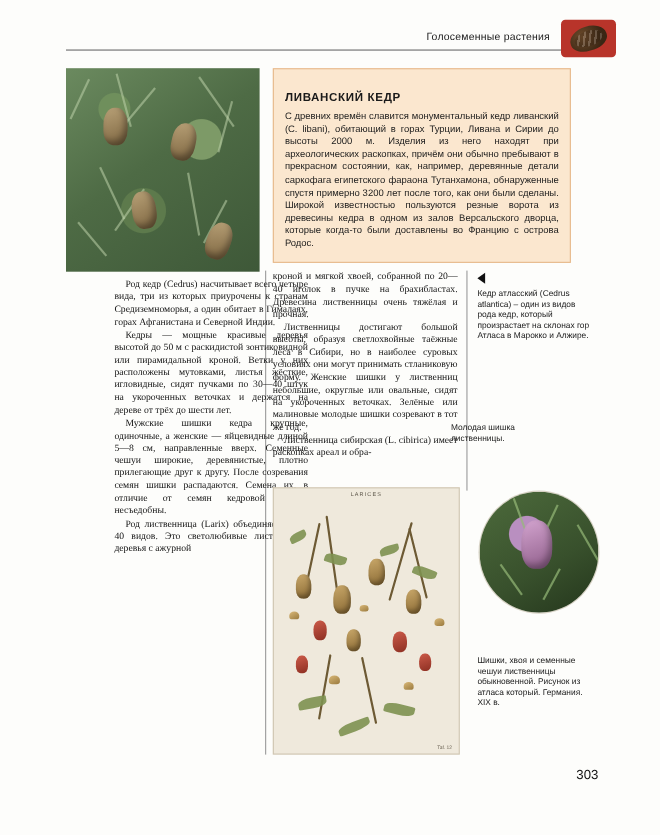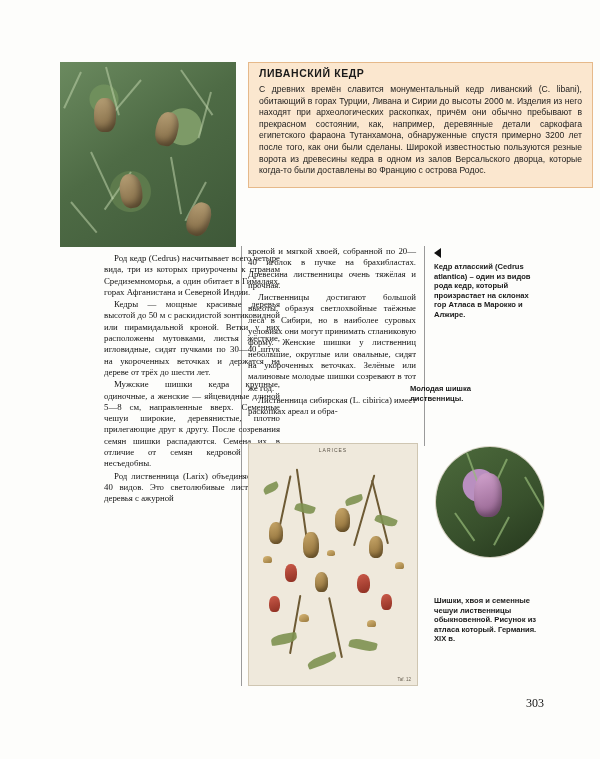--- a/index.html
+++ b/index.html
@@ -103,22 +103,22 @@
     border-radius: 45% 45% 40% 40%;
     background: linear-gradient(160deg, #b8a177, #7d6540);
     box-shadow: inset -3px -4px 6px rgba(0,0,0,0.35);
   }
 
   
   .infobox {
     position: absolute;
     left: 248px;
     top: 62px;
-    width: 345px;
-    padding: 4px 10px 10px 10px;
+    width: 271px;
+    padding: 20px 10px 10px 10px;
     background: #fbe7cf;
     border: 1px solid #e6b98a;
     box-sizing: border-box;
   }
   .infobox h2 {
     margin: 0 0 5px 0;
     font-size: 10.5px;
     font-weight: bold;
     letter-spacing: 0.6px;
     color: #1a1a1a;
@@ -177,21 +177,20 @@
     background: #9a9a9a;
   }
 
   
   .margin-note {
     position: absolute;
     font-family: "Liberation Sans", sans-serif;
     font-size: 7.6px;
     line-height: 9.6px;
     color: #1a1a1a;
-    font-weight: bold;
   }
   .note-1 { left: 434px; top: 262px; width: 104px; }
   .note-2 { left: 410px; top: 384px; width: 104px; }
   .note-3 { left: 434px; top: 596px; width: 104px; }
 
   .tri-left {
     position: absolute;
     left: 434px;
     top: 248px;
     width: 0; height: 0;
@@ -287,30 +286,37 @@
     background: linear-gradient(160deg, #d3a4cf, #8f5e8a);
     box-shadow: inset -3px -4px 6px rgba(0,0,0,0.3);
   }
 
   
   .page-number {
     position: absolute;
     right: 56px;
     bottom: 48px;
     font-size: 12px;
-    font-family: Liberation Serif, serif;
+    font-family: Liberation Sans, sans-serif;
     color: #111;
     text-align: center;
   }
 </style>
 </head>
 <body>
 
 <div class="page">
 
+  <div class="header">
+    <div class="header-title">Голосеменные растения</div>
+    <div class="header-rule"></div>
+    <div class="header-badge">
+      <div class="cone"></div>
+    </div>
+  </div>
 
   <div class="photo-topleft">
     <div class="needle" style="left:20px;top:10px;height:40px;transform:rotate(25deg);"></div>
     <div class="needle" style="left:45px;top:5px;height:50px;transform:rotate(-15deg);"></div>
     <div class="needle" style="left:80px;top:18px;height:45px;transform:rotate(40deg);"></div>
     <div class="needle" style="left:120px;top:8px;height:55px;transform:rotate(-35deg);"></div>
     <div class="needle" style="left:150px;top:30px;height:48px;transform:rotate(15deg);"></div>
     <div class="needle" style="left:30px;top:90px;height:52px;transform:rotate(-25deg);"></div>
     <div class="needle" style="left:70px;top:110px;height:46px;transform:rotate(35deg);"></div>
     <div class="needle" style="left:110px;top:95px;height:58px;transform:rotate(-10deg);"></div>

